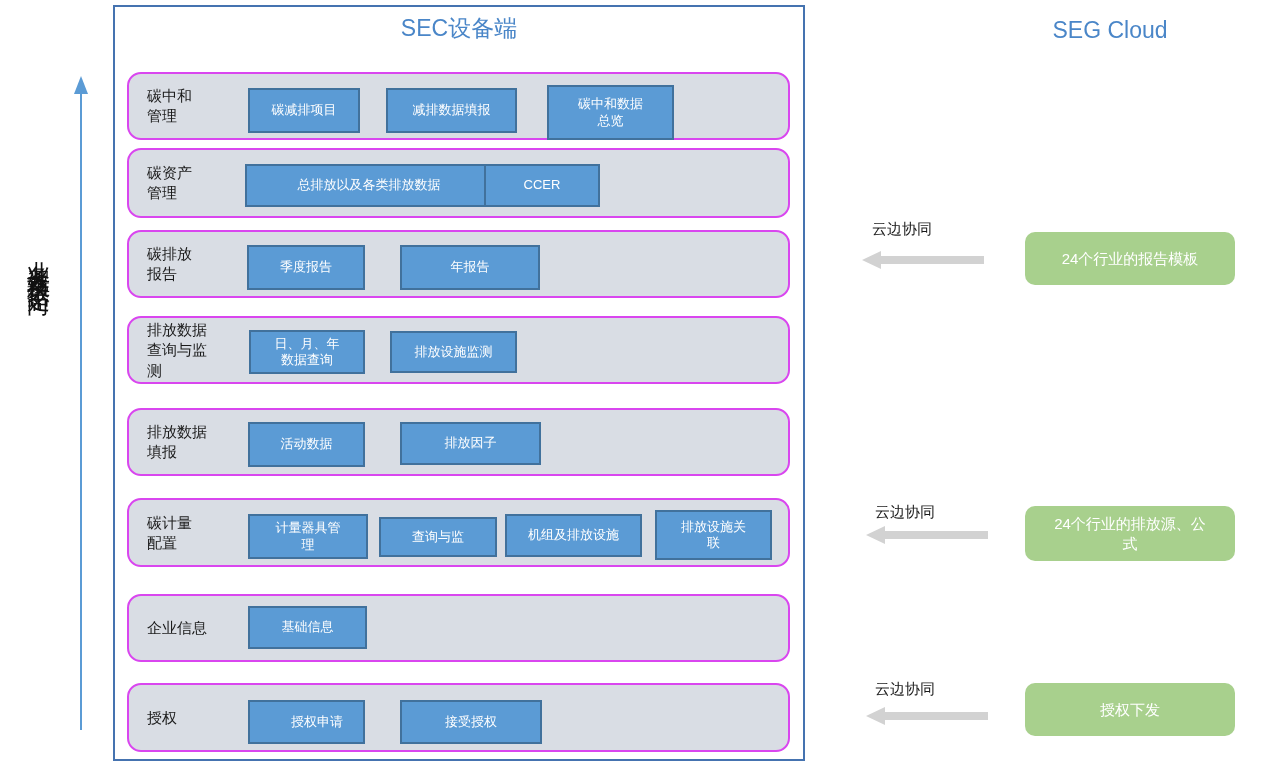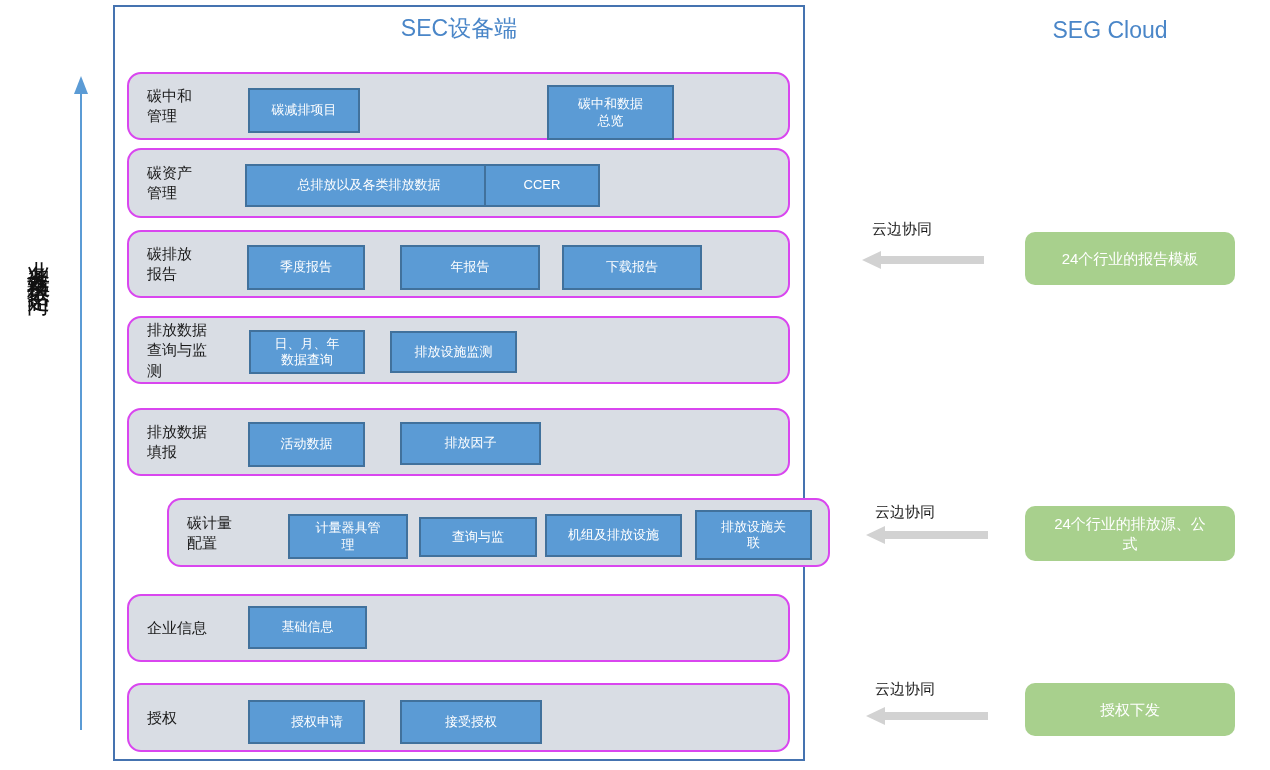--- a/index.html
+++ b/index.html
@@ -44,56 +44,56 @@
     <polygon points="13,0 6,18 20,18" fill="#5b9bd5"></polygon>
   </svg>
 
   <div class="main-box"></div>
   <div class="main-title">SEC设备端</div>
 
   <div class="row" style="top:72px;height:68px;">
     <div class="row-label">碳中和
 管理</div>
     <div class="btn" style="left:119px;top:14px;width:112px;height:45px;">碳减排项目</div>
+    <div class="btn" style="left:257px;top:14px;width:131px;height:45px;">减排数据填报</div>
     <div class="btn" style="left:418px;top:11px;width:127px;height:55px;">碳中和数据
 总览</div>
   </div>
 
   <div class="row" style="top:148px;height:70px;">
     <div class="row-label">碳资产
 管理</div>
     <div class="btn" style="left:116px;top:14px;width:248px;height:43px;">总排放以及各类排放数据</div>
     <div class="btn" style="left:355px;top:14px;width:116px;height:43px;">CCER</div>
   </div>
 
   <div class="row" style="top:230px;height:68px;">
     <div class="row-label">碳排放
 报告</div>
     <div class="btn" style="left:118px;top:13px;width:118px;height:45px;">季度报告</div>
     <div class="btn" style="left:271px;top:13px;width:140px;height:45px;">年报告</div>
-    <div class="btn" style="left:433px;top:13px;width:140px;height:45px;">下载报告</div>
   </div>
 
   <div class="row" style="top:316px;height:68px;">
     <div class="row-label">排放数据
 查询与监
 测</div>
     <div class="btn" style="left:120px;top:12px;width:116px;height:44px;">日、月、年
 数据查询</div>
     <div class="btn" style="left:261px;top:13px;width:127px;height:42px;">排放设施监测</div>
   </div>
 
   <div class="row" style="top:408px;height:68px;">
     <div class="row-label">排放数据
 填报</div>
     <div class="btn" style="left:119px;top:12px;width:117px;height:45px;">活动数据</div>
     <div class="btn" style="left:271px;top:12px;width:141px;height:43px;">排放因子</div>
   </div>
 
-  <div class="row" style="top:498px;height:69px;margin-left:40px;">
+  <div class="row" style="top:498px;height:69px;">
     <div class="row-label">碳计量
 配置</div>
     <div class="btn" style="left:119px;top:14px;width:120px;height:45px;">计量器具管
 理</div>
     <div class="btn" style="left:250px;top:17px;width:118px;height:40px;">查询与监</div>
     <div class="btn" style="left:376px;top:14px;width:137px;height:43px;">机组及排放设施</div>
     <div class="btn" style="left:526px;top:10px;width:117px;height:50px;">排放设施关
 联</div>
   </div>
 

